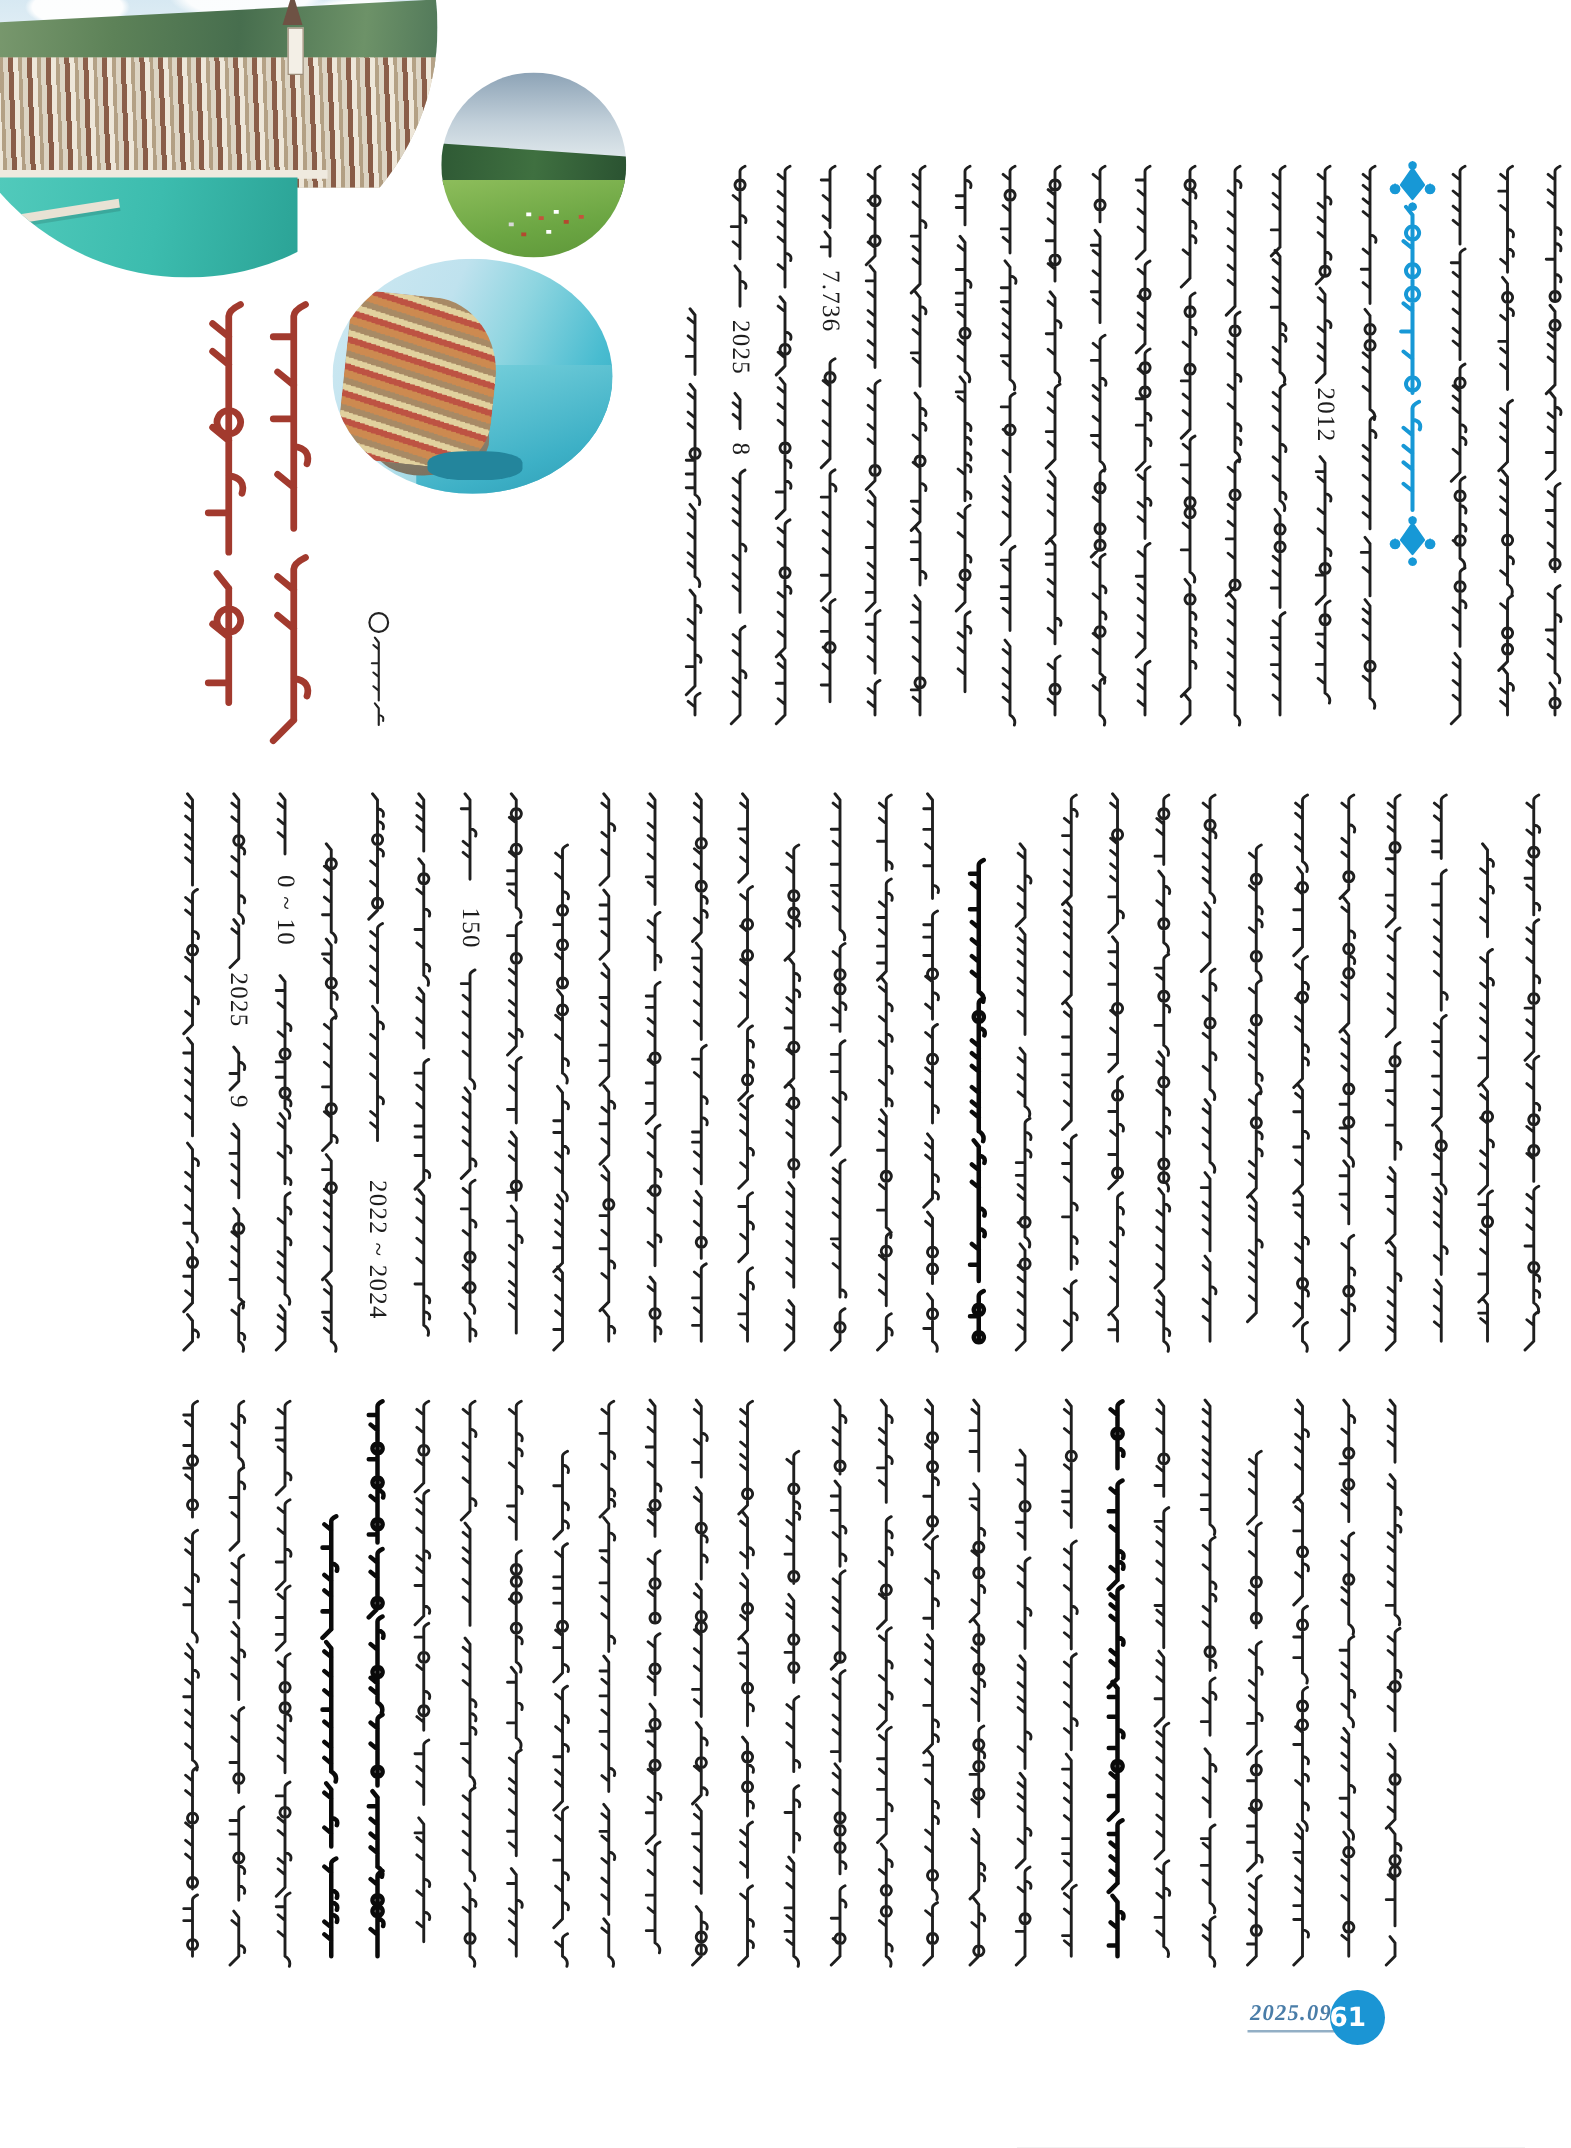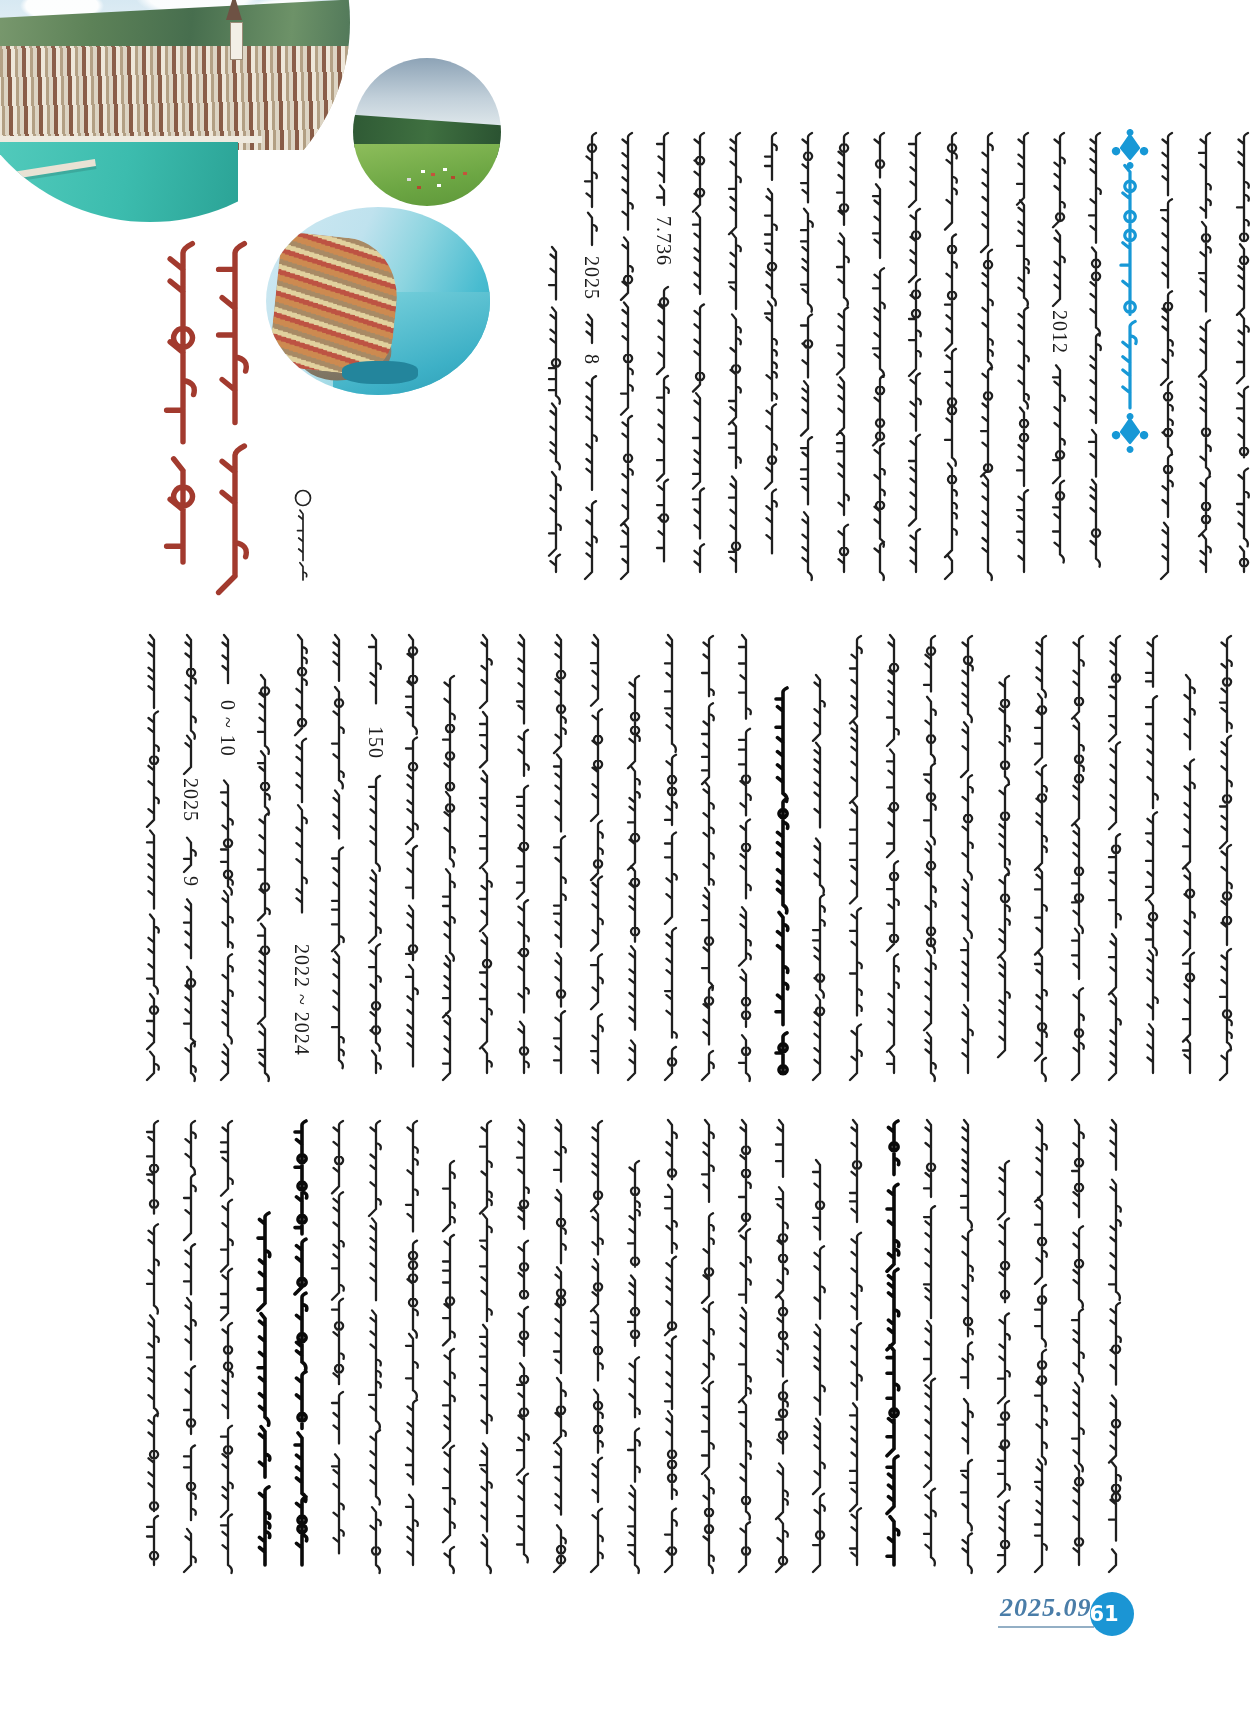--- a/index.html
+++ b/index.html
@@ -41,21 +41,21 @@
   .p3-sea{position:absolute;left:30%;top:45%;right:0;bottom:0;background:linear-gradient(160deg,#7fd4de,#3db0c6 70%,#2d9cb4);}
   .p3-cliff{position:absolute;left:4%;top:16%;width:54%;height:72%;transform:rotate(6deg);
     background:
       repeating-linear-gradient(12deg, rgba(208,138,78,.95) 0 6px, rgba(192,80,64,.95) 6px 11px, rgba(230,213,160,.95) 11px 16px, rgba(169,138,100,.95) 16px 21px),
       #8d8273;border-radius:18% 45% 30% 20%;}
   .p3-rock{position:absolute;left:14%;top:58%;width:42%;height:34%;background:linear-gradient(#9a8f7e,#7c7260);border-radius:30% 50% 40% 45%;transform:rotate(-4deg);}
   .p3-harbor{position:absolute;left:34%;top:82%;width:34%;height:12%;background:#23859c;border-radius:40%;}
   
   .footer{position:absolute;left:998px;top:1590px;height:48px;white-space:nowrap;}
   .issue{display:inline-block;font-family:"Liberation Serif",serif;font-style:italic;font-weight:bold;
-    font-size:26px;letter-spacing:1px;color:var(--issue-color,#4a7da8);
+    font-size:18px;letter-spacing:1px;color:var(--issue-color,#4a7da8);
     border-bottom:2px solid var(--rule-color,#93afc5);padding:0 2px 3px 2px;}
   .badge{display:inline-block;width:44px;height:44px;border-radius:50%;background:var(--badge-color,#1b95d4);
     color:var(--badge-text,#fff);font-size:21px;font-weight:bold;line-height:44px;
     vertical-align:middle;margin-left:-4px;position:relative;top:2px;font-family:"DejaVu Sans",sans-serif;}
   
   .cnum{position:absolute;font-family:"Liberation Serif",serif;font-size:20px;color:#1d1d1d;
     letter-spacing:1px;transform:rotate(90deg);transform-origin:top left;white-space:nowrap;line-height:22px;}
   svg.script{position:absolute;left:0;top:0;}
 </style>
 </head>

